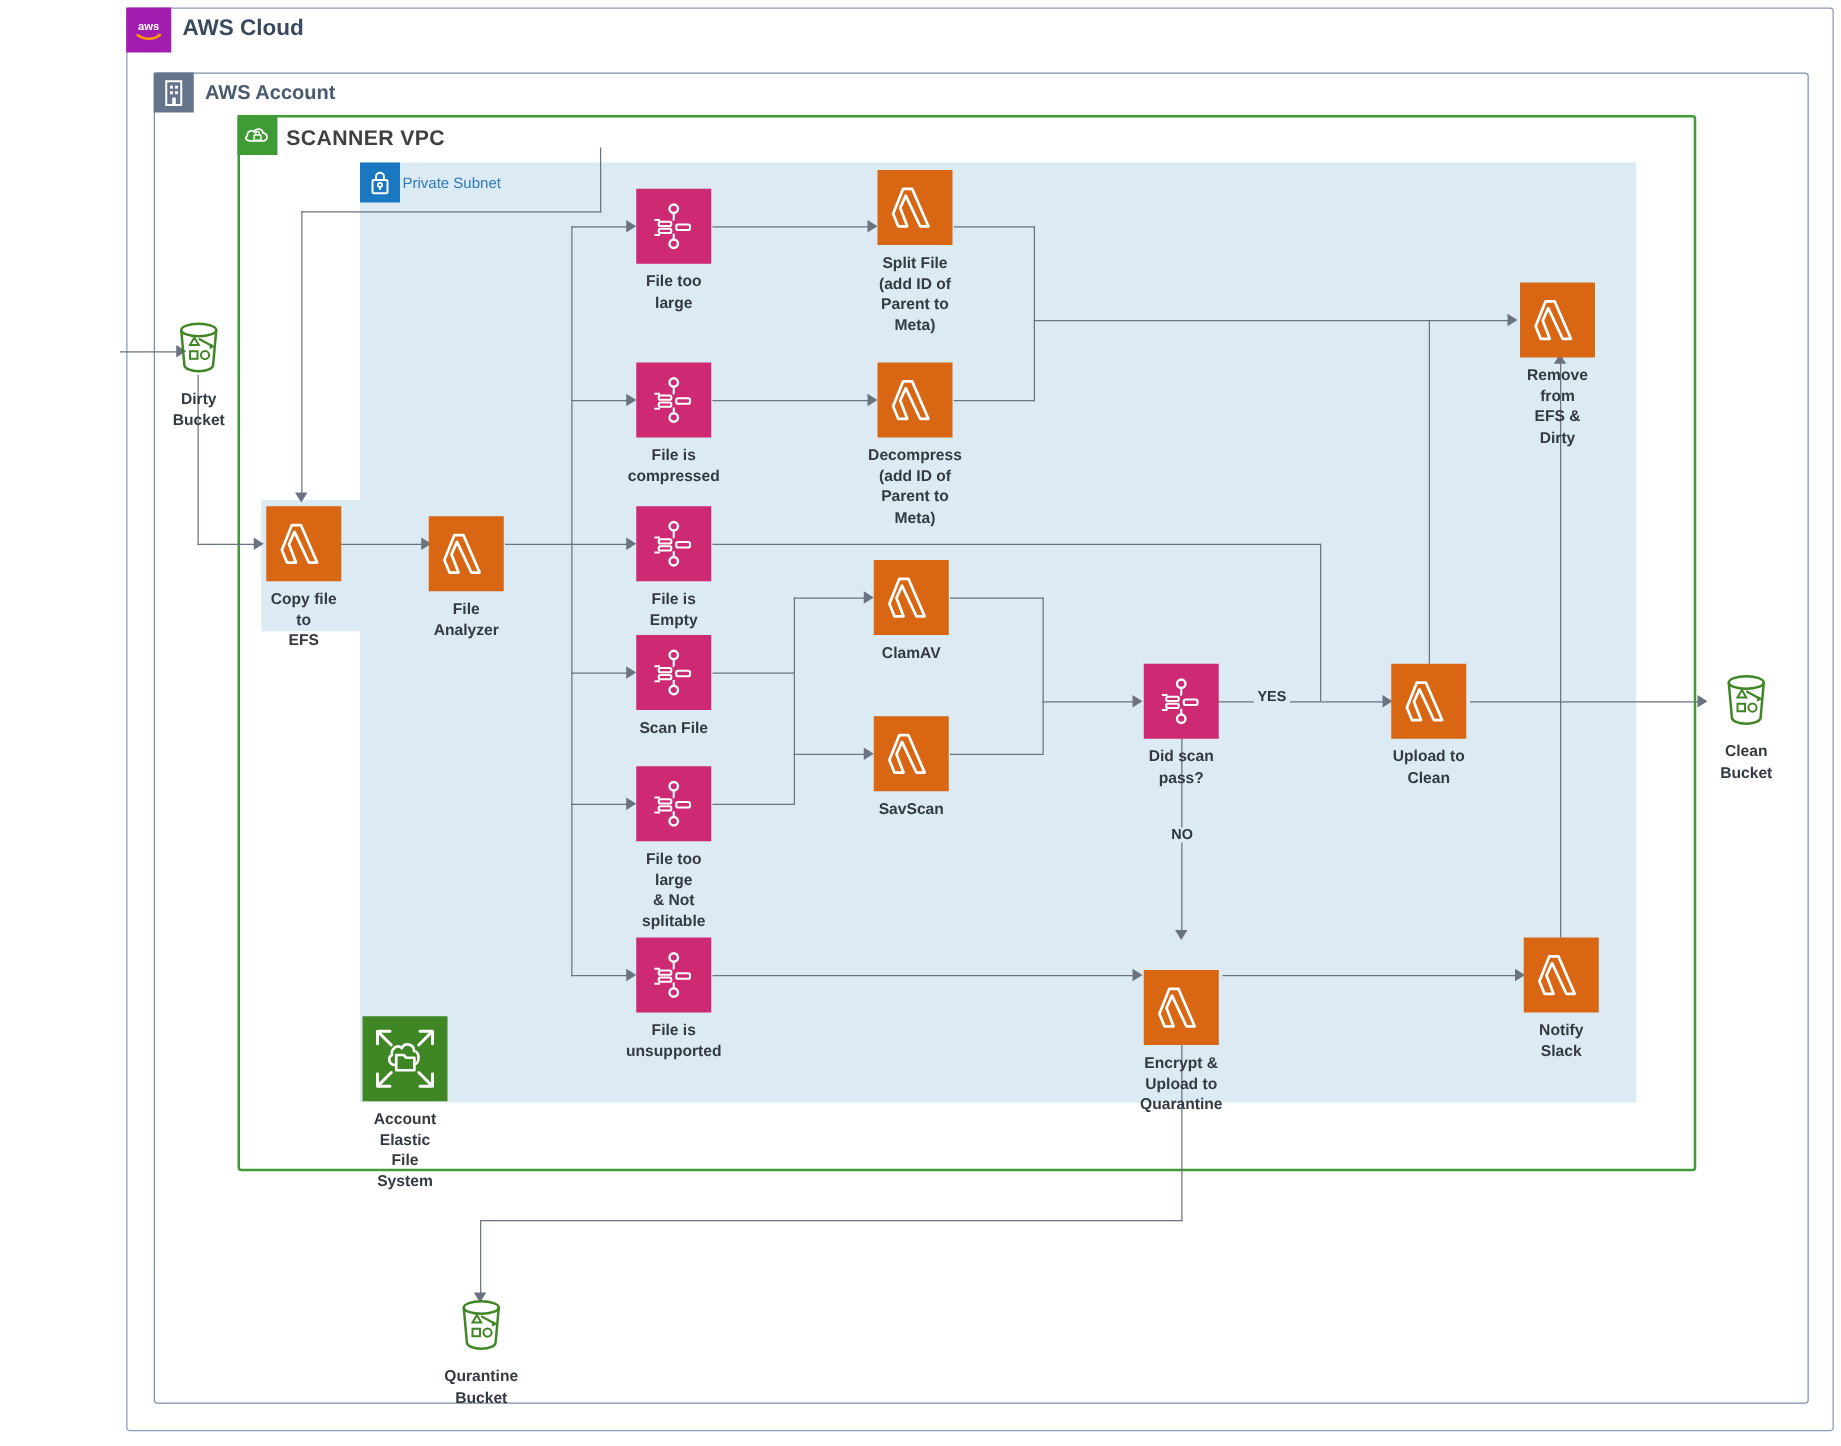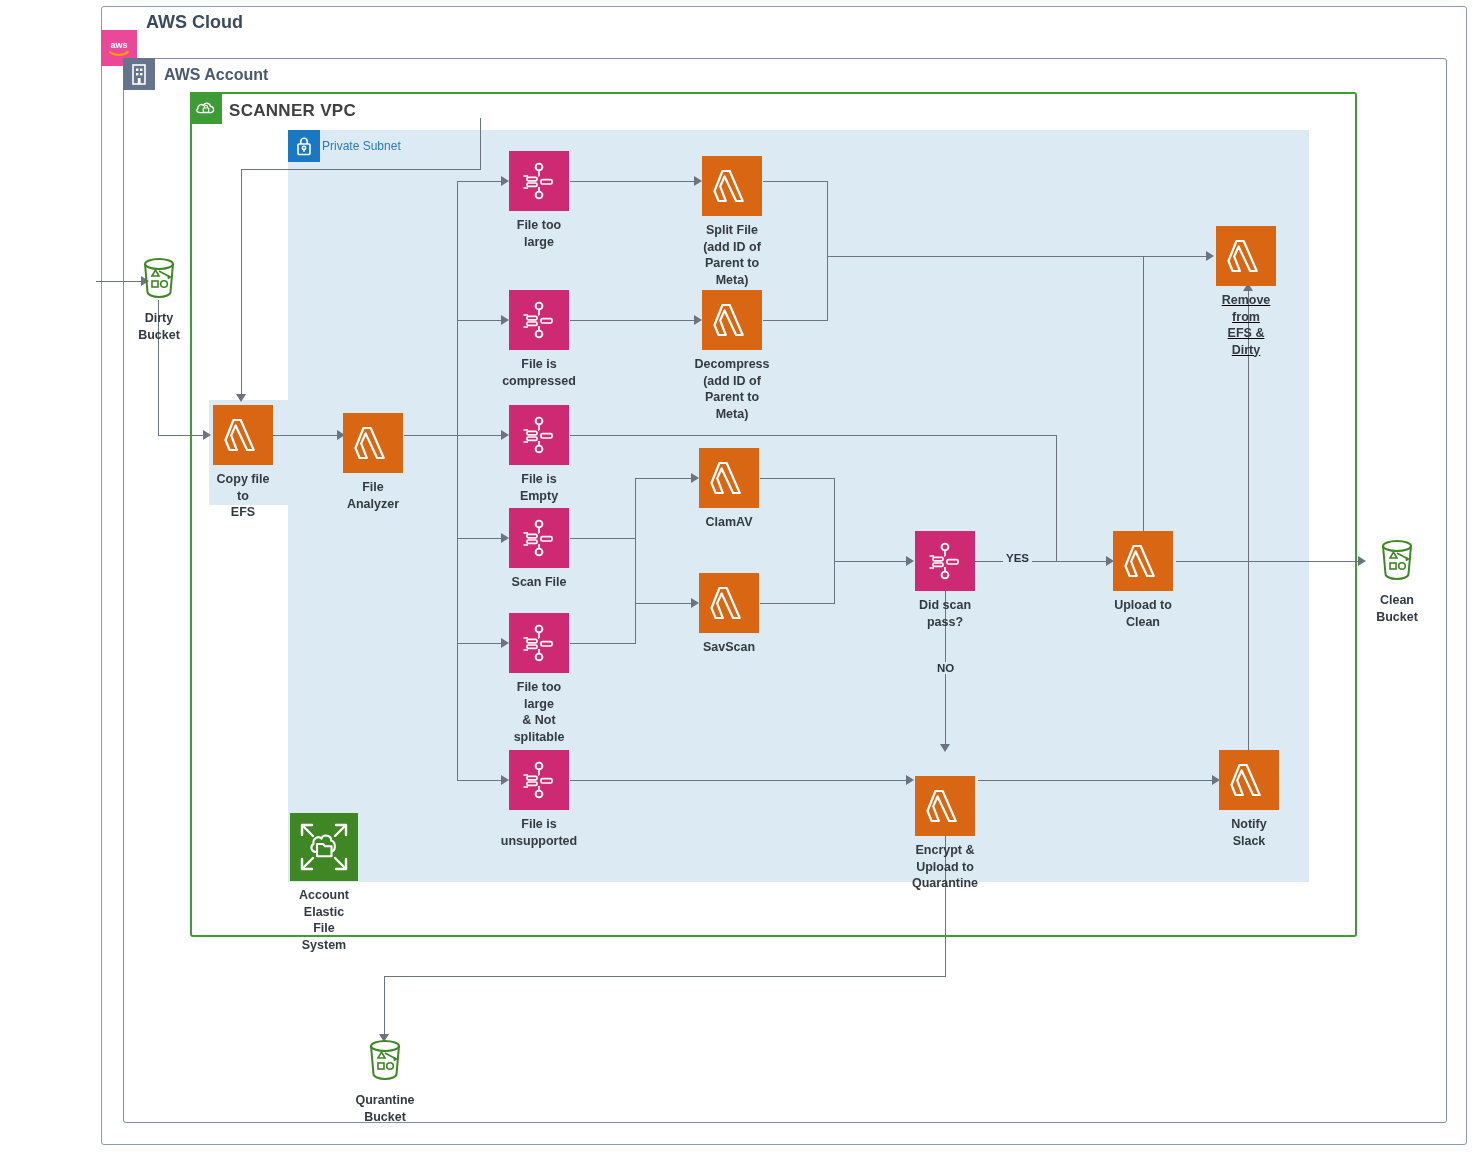--- a/index.html
+++ b/index.html
@@ -5,21 +5,21 @@
   html,body{margin:0;padding:0;background:#ffffff;}
   body{font-family:"Liberation Sans", sans-serif;}
   #canvas{position:relative;width:1473px;height:1157px;background:#ffffff;overflow:hidden;}
 
   
   .grp{position:absolute;box-sizing:border-box;}
   .grp-label{position:absolute;font-weight:bold;white-space:nowrap;}
   .grp-badge{position:absolute;box-sizing:border-box;display:flex;align-items:center;justify-content:center;}
 
   #aws-cloud{left:101px;top:6px;width:1366px;height:1139px;border:1.5px solid #8a9bb8;border-radius:3px;}
-  #aws-cloud-badge{left:101px;top:6px;width:36px;height:36px;background:#ec4899;margin-top:24px;}
+  #aws-cloud-badge{left:101px;top:6px;width:36px;height:36px;background:#a21caf;}
   #aws-cloud-label{left:146px;top:12px;font-size:18px;color:#3a4a5e;}
 
   #aws-account{left:123px;top:58px;width:1324px;height:1065px;border:1.5px solid #7d8fa8;border-radius:3px;}
   #aws-account-badge{left:123px;top:58px;width:32px;height:32px;background:#64748b;}
   #aws-account-label{left:164px;top:66px;font-size:16px;color:#4a5a6e;}
 
   #scanner-vpc{left:190px;top:92px;width:1167px;height:845px;border:2px solid #3f9b35;border-radius:3px;}
   #scanner-vpc-badge{left:190px;top:92px;width:32px;height:32px;background:#3f9b35;}
   #scanner-vpc-label{left:229px;top:101px;font-size:17px;color:#404040;letter-spacing:.3px;}
 
@@ -319,21 +319,21 @@
         <rect x="22" y="18.6" width="11" height="4.4" rx="1.4" fill="none" stroke="#ffffff" stroke-width="1.7"></rect>
         <path d="M20 9.4 V15 H20.2" stroke="#ffffff" stroke-width="1.7" fill="none"></path>
         <path d="M20 26 V30.6" stroke="#ffffff" stroke-width="1.7" fill="none"></path>
         <path d="M4.5 15 H9 M4.5 27 H9" stroke="#ffffff" stroke-width="1.7" fill="none"></path>
       </svg>
     </div>
     <div class="caption">File is
 unsupported</div>
   </div>
 
-  <div class="node" style="left:702px;top:156px;width:60px;">
+  <div class="node" style="left:702px;top:136px;width:60px;">
     <div class="box lam">
       <svg width="40" height="40" viewBox="0 0 40 40">
         <path d="M10.5 5 h7.2 l13 30 h-6.6 L12.6 10.5 L8.2 20.4 L13.8 35 H6.6 L2.5 25 Z" fill="none" stroke="#ffffff" stroke-width="2.2" stroke-linejoin="round"></path>
       </svg>
     </div>
     <div class="caption">Split File
 (add ID of
 Parent to
 Meta)</div>
   </div>
@@ -388,21 +388,21 @@
   <div class="node" style="left:1113px;top:531px;width:60px;">
     <div class="box lam">
       <svg width="40" height="40" viewBox="0 0 40 40">
         <path d="M10.5 5 h7.2 l13 30 h-6.6 L12.6 10.5 L8.2 20.4 L13.8 35 H6.6 L2.5 25 Z" fill="none" stroke="#ffffff" stroke-width="2.2" stroke-linejoin="round"></path>
       </svg>
     </div>
     <div class="caption">Upload to
 Clean</div>
   </div>
 
-  <div class="node" style="left:1216px;top:226px;width:60px;text-decoration:underline;">
+  <div class="node" style="left:1216px;top:226px;width:60px;">
     <div class="box lam">
       <svg width="40" height="40" viewBox="0 0 40 40">
         <path d="M10.5 5 h7.2 l13 30 h-6.6 L12.6 10.5 L8.2 20.4 L13.8 35 H6.6 L2.5 25 Z" fill="none" stroke="#ffffff" stroke-width="2.2" stroke-linejoin="round"></path>
       </svg>
     </div>
     <div class="caption">Remove from
 EFS &amp; Dirty</div>
   </div>
 
   <div class="node" style="left:915px;top:776px;width:60px;">

